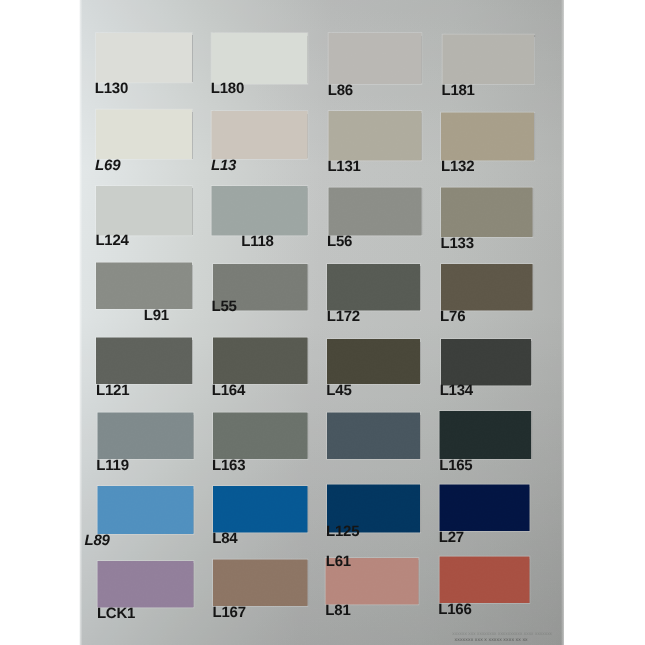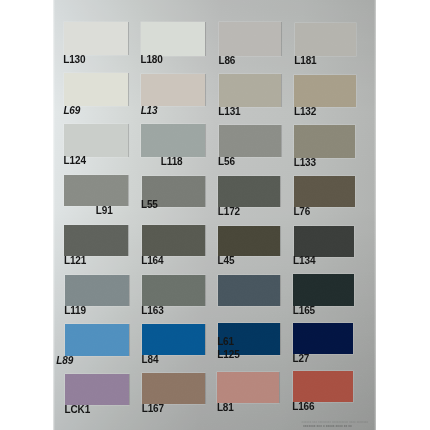--- a/index.html
+++ b/index.html
@@ -108,21 +108,21 @@
         <div class="lbl" style="left: 88.06px; top: 305.763px; text-align: right;">L163</div>
         <div class="sw" style="left: 164.56px; top: 274.517px; width: 62.08px; height: 31.3px; background: rgb(72, 86, 95);"></div>
         <div class="lbl" style="left: 164.06px; top: 305.667px; margin-top: 44px;">L125</div>
         <div class="sw" style="left: 240px; top: 274.41px; width: 60.61px; height: 31.3px; background: rgb(33, 45, 45);"></div>
         <div class="lbl" style="left: 239.5px; top: 305.56px;">L165</div>
         <div class="sw" style="left: 11.6px; top: 324.3px; width: 63.67px; height: 31.4px; background: rgb(80, 144, 191);"></div>
         <div class="lbl" style="left: 3px; top: 355.55px; font-style: italic;">L89</div>
         <div class="sw" style="left: 88.73px; top: 323.892px; width: 62.74px; height: 31.4px; background: rgb(6, 88, 148);"></div>
         <div class="lbl" style="left: 88.23px; top: 355.142px;">L84</div>
         <div class="sw" style="left: 164.33px; top: 323.443px; width: 62.04px; height: 31.4px; background: rgb(3, 54, 96);"></div>
-        <div class="lbl" style="left: 163.83px; top: 337px;">L61</div>
+        <div class="lbl" style="left: 163.83px; top: 370px;">L61</div>
         <div class="sw" style="left: 239.7px; top: 322.94px; width: 60.46px; height: 31.4px; background: rgb(3, 21, 67);"></div>
         <div class="lbl" style="left: 239.2px; top: 354.19px;">L27</div>
         <div class="sw" style="left: 11.8px; top: 373.5px; width: 63.5px; height: 31.4px; background: rgb(146, 127, 155);"></div>
         <div class="lbl" style="left: 11.3px; top: 404.75px;">LCK1</div>
         <div class="sw" style="left: 88.9px; top: 372.693px; width: 62.6px; height: 31.4px; background: rgb(141, 117, 100);"></div>
         <div class="lbl" style="left: 88.4px; top: 403.943px;">L167</div>
         <div class="sw" style="left: 164.1px; top: 371.805px; width: 62px; height: 31.4px; background: rgb(183, 135, 125);"></div>
         <div class="lbl" style="left: 163.6px; top: 403.055px; text-align: right;">L81</div>
         <div class="sw" style="left: 239.4px; top: 370.81px; width: 60.3px; height: 31.4px; background: rgb(168, 80, 66);"></div>
         <div class="lbl" style="left: 238.9px; top: 402.06px;">L166</div>

